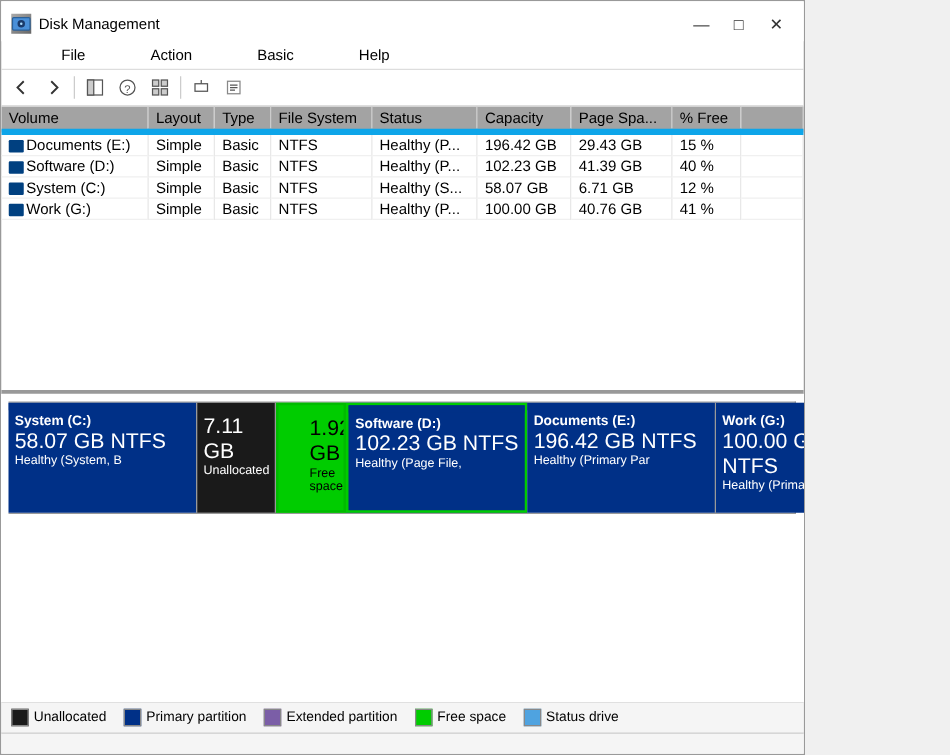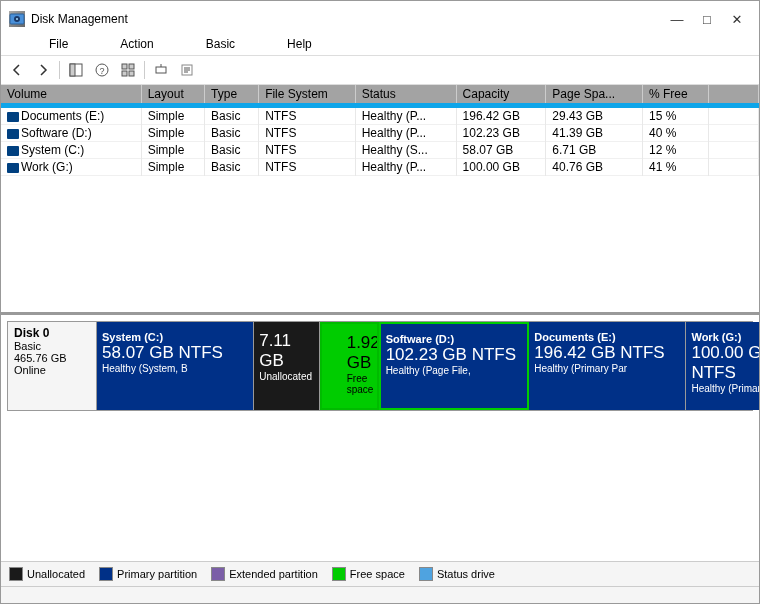--- a/index.html
+++ b/index.html
@@ -5,21 +5,21 @@
     * { margin: 0; padding: 0; box-sizing: border-box; }
     body {
       font-family: 'Segoe UI', Tahoma, Geneva, Verdana, sans-serif;
       font-size: 12px;
       background: #f0f0f0;
       width: 760px;
       height: 604px;
       overflow: hidden;
     }
     .window {
-      width: 760px;
+      width: 644px;
       height: 604px;
       background: #fff;
       border: 1px solid #999;
       display: flex;
       flex-direction: column;
     }
     .title-bar {
       background: #fff;
       display: flex;
       align-items: center;
@@ -357,26 +357,20 @@
     <td>40.76 GB</td>
     <td>41 %</td>
     <td></td>
   </tr>
           </tbody>
       </table>
     </div>
 
     <div class="disk-visual-section">
       <div class="disk-row">
-        <div class="disk-label">
-          <span class="disk-label-name">Disk 0</span>
-          <span>Basic</span>
-          <span>465.76 GB</span>
-          <span>Online</span>
-        </div>
         <div class="disk-partitions" id="disk-partitions-container">
         <div class="partition part-system" style="width: 24%; flex-shrink: 0; flex-grow: 0;">
               <div style="height:6px;background:#003087;margin:-4px -5px 3px -5px;"></div>
               <div class="partition-name">System  (C:)</div>
               <div class="partition-size">58.07 GB NTFS</div>
               <div class="partition-sub">Healthy (System, B</div>
             </div>
             <div class="partition part-unalloc" style="width: 10%; flex-shrink: 0; flex-grow: 0;">
               <div style="height:6px;margin:-4px -5px 3px -5px;"></div>
               <div class="partition-size">7.11 GB</div>

